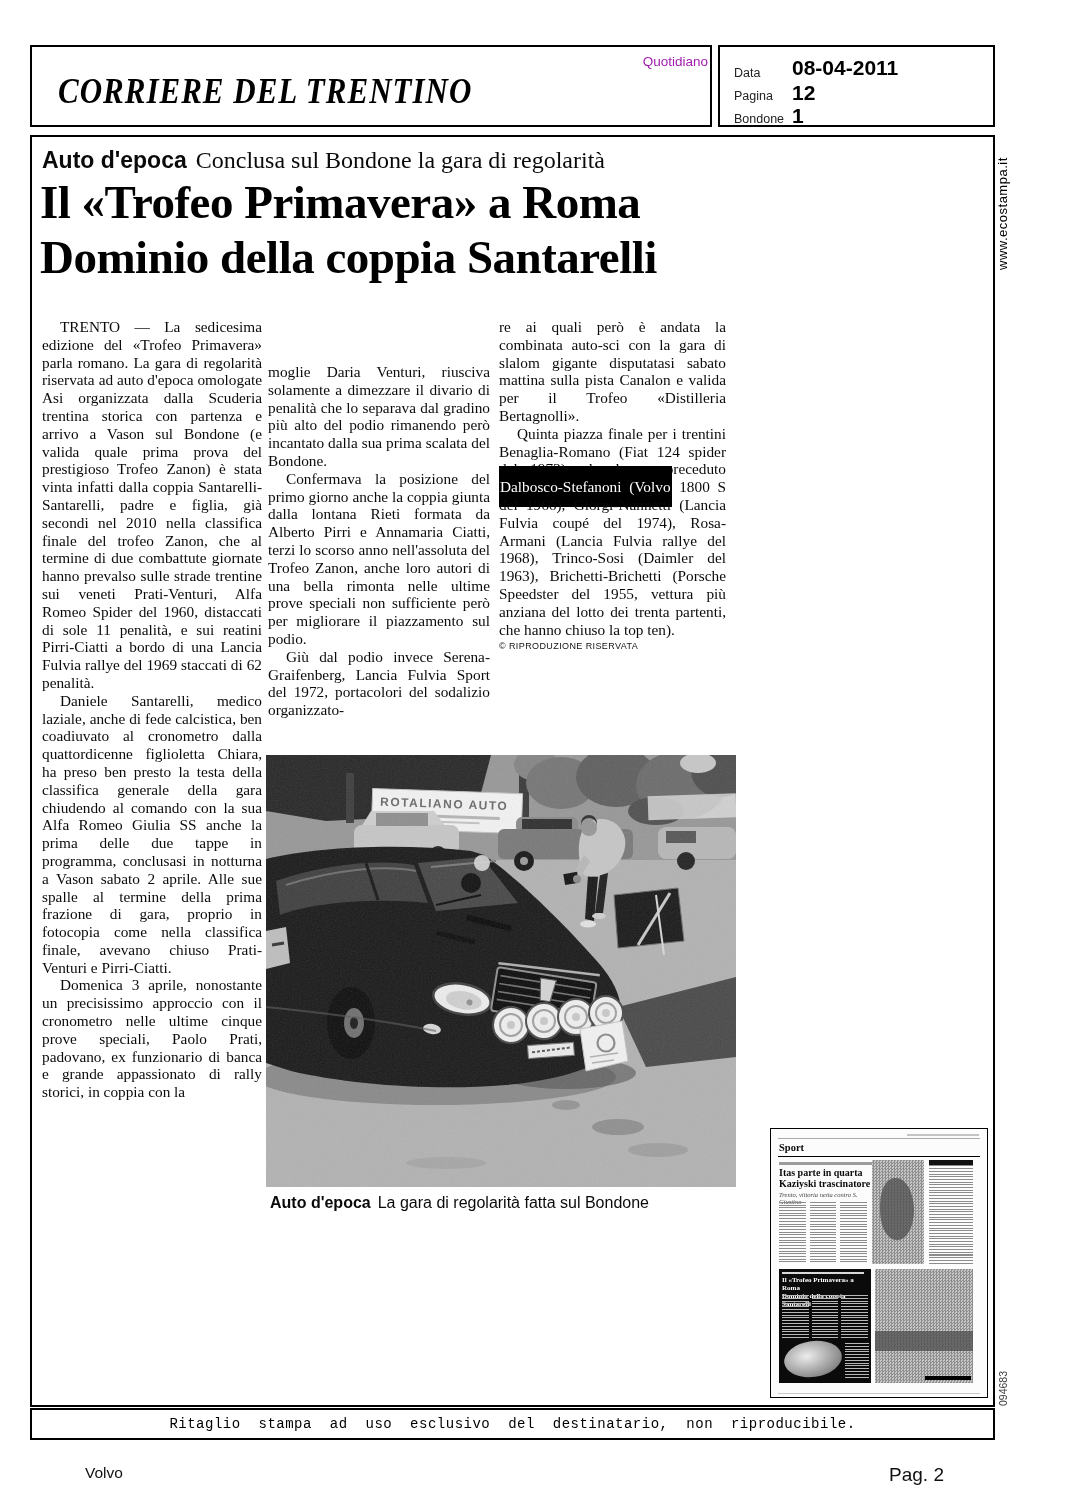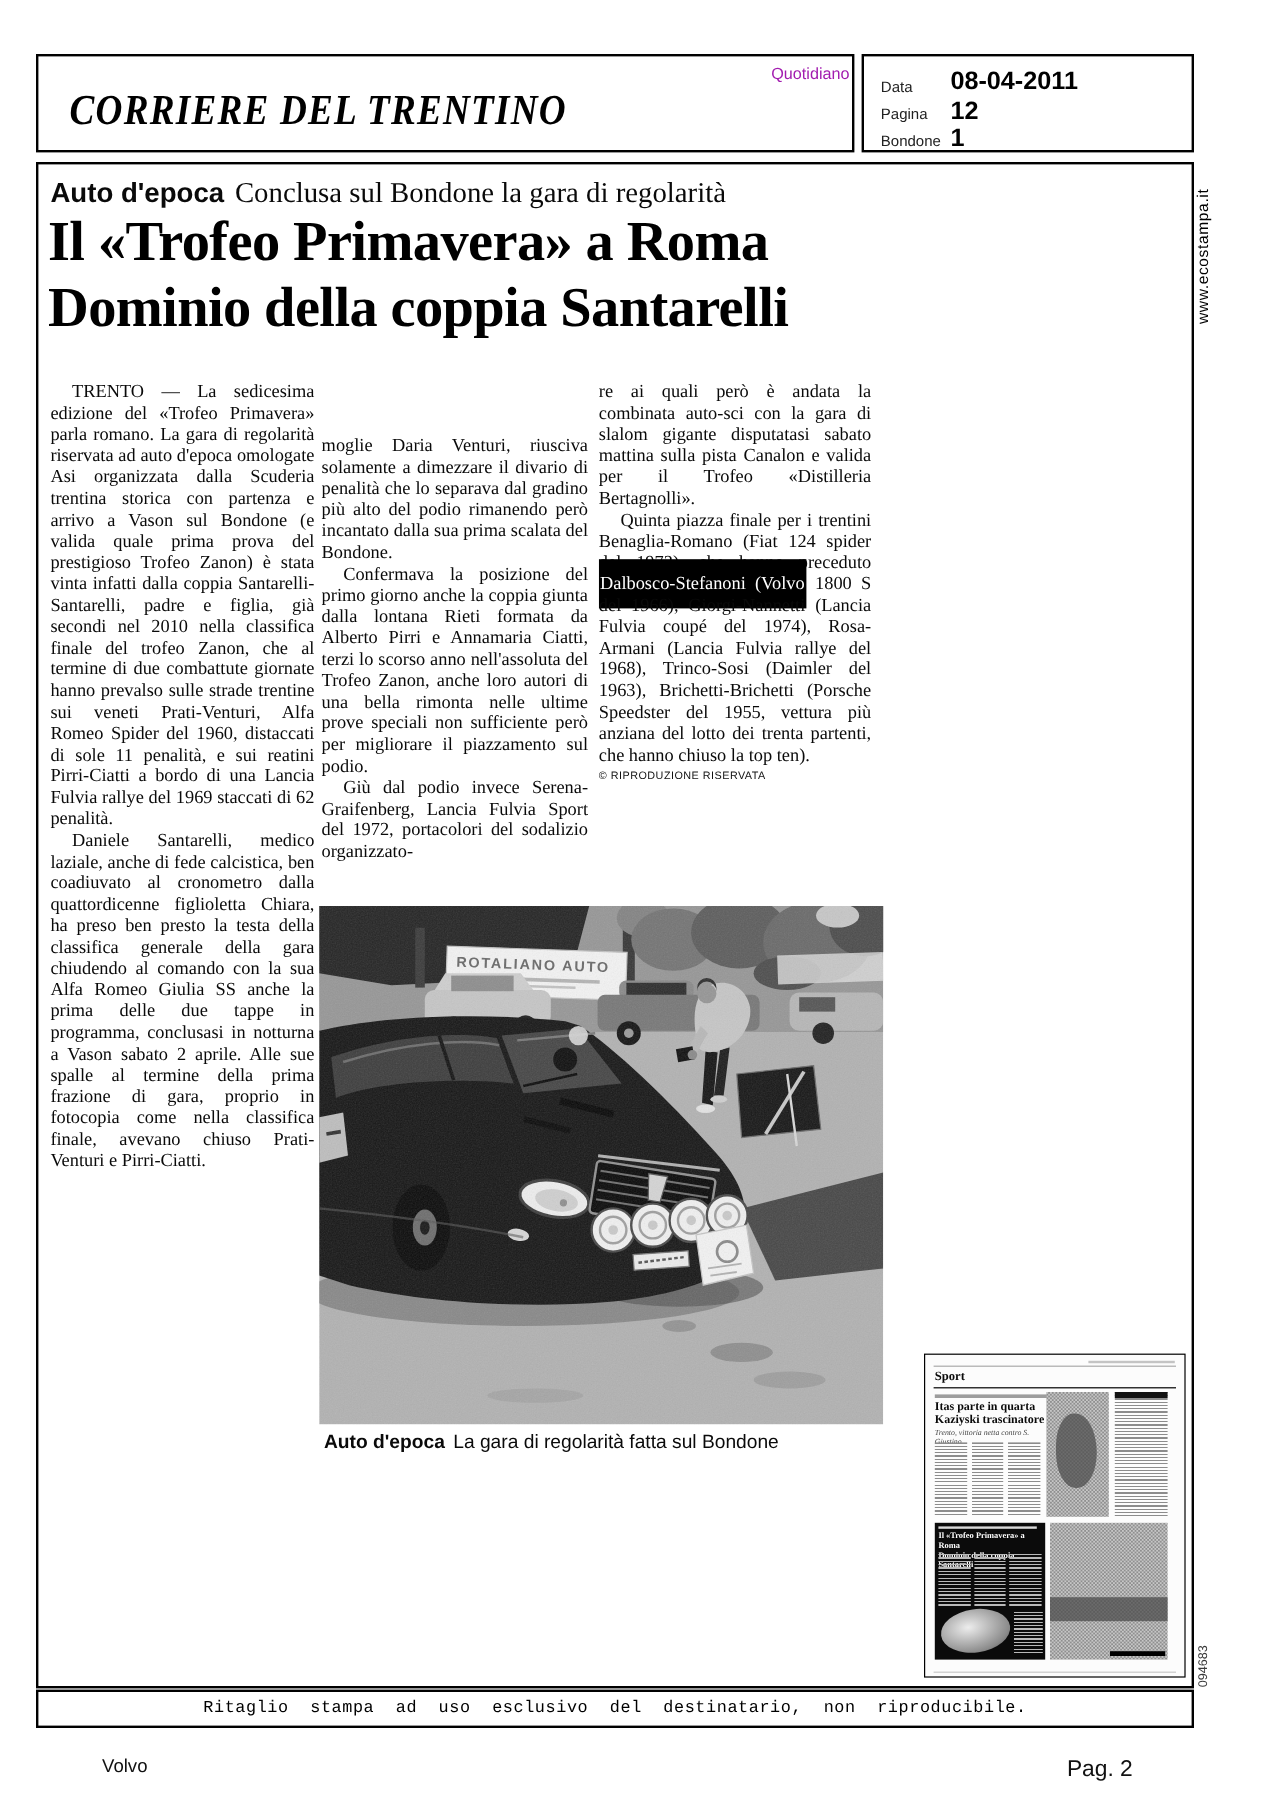--- a/index.html
+++ b/index.html
@@ -116,20 +116,21 @@
       <span class="kicker-bold">Auto d'epoca</span><span class="kicker-rest">Conclusa sul Bondone la gara di regolarità</span>
     </div>
     <div class="headline">
       <div>Il «Trofeo Primavera» a Roma</div>
       <div>Dominio della coppia Santarelli</div>
     </div>
 
     <div class="col col1">
       <p>TRENTO — La sedicesima edizione del «Trofeo Primavera» parla romano. La gara di regolarità riservata ad auto d'epoca omologate Asi organizzata dalla Scuderia trentina storica con partenza e arrivo a Vason sul Bondone (e valida quale prima prova del prestigioso Trofeo Zanon) è stata vinta infatti dalla coppia Santarelli-Santarelli, padre e figlia, già secondi nel 2010 nella classifica finale del trofeo Zanon, che al termine di due combattute giornate hanno prevalso sulle strade trentine sui veneti Prati-Venturi, Alfa Romeo Spider del 1960, distaccati di sole 11 penalità, e sui reatini Pirri-Ciatti a bordo di una Lancia Fulvia rallye del 1969 staccati di 62 penalità.</p>
       <p>Daniele Santarelli, medico laziale, anche di fede calcistica, ben coadiuvato al cronometro dalla quattordicenne figlioletta Chiara, ha preso ben presto la testa della classifica generale della gara chiudendo al comando con la sua Alfa Romeo Giulia SS anche la prima delle due tappe in programma, conclusasi in notturna a Vason sabato 2 aprile. Alle sue spalle al termine della prima frazione di gara, proprio in fotocopia come nella classifica finale, avevano chiuso Prati-Venturi e Pirri-Ciatti.</p>
+      <p>Domenica 3 aprile, nonostante un precisissimo approccio con il cronometro nelle ultime cinque prove speciali, Paolo Prati, padovano, ex funzionario di banca e grande appassionato di rally storici, in coppia con la</p>
     </div>
     <div class="col col2">
       <p class="cont">moglie Daria Venturi, riusciva solamente a dimezzare il divario di penalità che lo separava dal gradino più alto del podio rimanendo però incantato dalla sua prima scalata del Bondone.</p>
       <p>Confermava la posizione del primo giorno anche la coppia giunta dalla lontana Rieti formata da Alberto Pirri e Annamaria Ciatti, terzi lo scorso anno nell'assoluta del Trofeo Zanon, anche loro autori di una bella rimonta nelle ultime prove speciali non sufficiente però per migliorare il piazzamento sul podio.</p>
       <p>Giù dal podio invece Serena-Graifenberg, Lancia Fulvia Sport del 1972, portacolori del sodalizio organizzato-</p>
     </div>
     <div class="col col3">
       <p class="cont">re ai quali però è andata la combinata auto-sci con la gara di slalom gigante disputatasi sabato mattina sulla pista Canalon e valida per il Trofeo «Distilleria Bertagnolli».</p>
       <p><span>Quinta piazza finale per i trentini Benaglia-Romano (Fiat 124 spider del 1973), che hanno preceduto </span><span class="hl">Dalbosco-Stefanoni (Volvo</span><span> 1800 S del 1966), Giorgi-Nannetti (Lancia Fulvia coupé del 1974), Rosa-Armani (Lancia Fulvia rallye del 1968), Trinco-Sosi (Daimler del 1963), Brichetti-Brichetti (Porsche Speedster del 1955, vettura più anziana del lotto dei trenta partenti, che hanno chiuso la top ten).</span></p>
       <p class="copyright">© RIPRODUZIONE RISERVATA</p>

